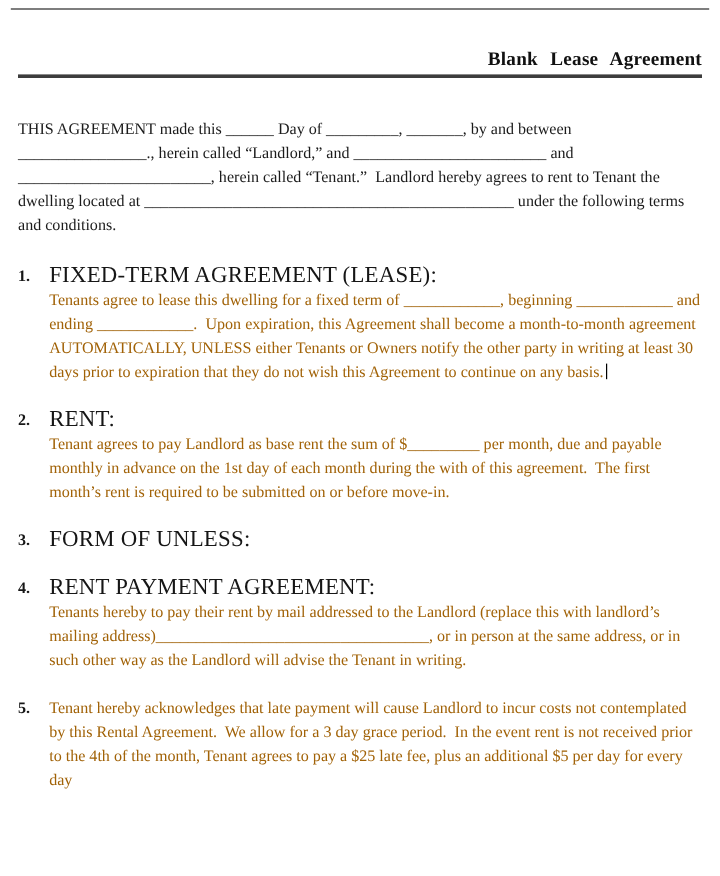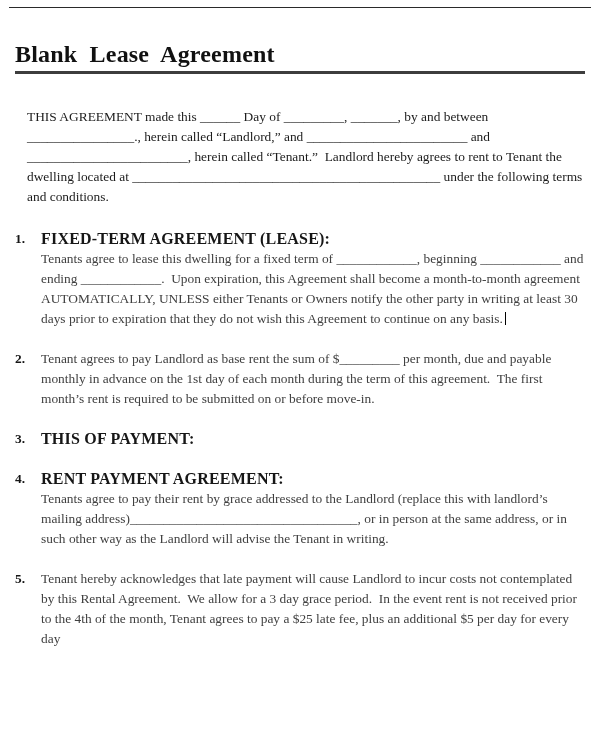--- a/index.html
+++ b/index.html
@@ -18,64 +18,64 @@
   .top-rule {
     position: absolute;
     top: 7px;
     left: 9px;
     right: 9px;
     height: 1px;
     background: #2a2a2a;
   }
   .title {
     margin: 41px 0 3px 0;
-    text-align: left;
-    font-size: 24px;
+    text-align: right;
+    font-size: 16px;
     font-weight: 700;
     word-spacing: 6px;
     letter-spacing: 0.2px;
     color: #111;
   }
   .title-rule {
     height: 3px;
     background: #3d3d3d;
     margin: 0 0 33px 0;
   }
   .intro {
-    margin: 0 0 22px 12px;
+    margin: 0 0 22px 0;
     font-size: 13.4px;
     line-height: 20px;
     white-space: pre-wrap;
     color: #1b1b1b;
   }
   .section {
     display: flex;
     margin-bottom: 20px;
   }
   .section:last-child { margin-bottom: 0; }
   .sec-num {
     flex: 0 0 26px;
     width: 26px;
     font-weight: 700;
     font-size: 13.4px;
     line-height: 20px;
   }
   .sec-content { flex: 1 1 auto; min-width: 0; }
   .sec-heading {
-    font-weight: 700;
-    font-size: 16px;
+    font-weight: 400;
+    font-size: 19px;
     line-height: 20px;
     letter-spacing: 0.2px;
   }
   .sec-body {
     margin: 0;
     font-size: 13.4px;
     line-height: 20px;
     white-space: pre-wrap;
-    color: #404040;
+    color: #a16207;
   }
   .cursor-after::after {
     content: "";
     display: inline-block;
     width: 1px;
     height: 13px;
     background: #000;
     margin-left: 2px;
     vertical-align: -2px;
   }
@@ -96,36 +96,37 @@
     <div class="sec-num">1.</div>
     <div class="sec-content">
       <div class="sec-heading">FIXED-TERM AGREEMENT (LEASE):</div>
       <p class="sec-body cursor-after">Tenants agree to lease this dwelling for a fixed term of ____________, beginning ____________ and ending ____________.  Upon expiration, this Agreement shall become a month-to-month agreement AUTOMATICALLY, UNLESS either Tenants or Owners notify the other party in writing at least 30 days prior to expiration that they do not wish this Agreement to continue on any basis.</p>
     </div>
   </div>
 
   <div class="section">
     <div class="sec-num">2.</div>
     <div class="sec-content">
-      <p class="sec-body">Tenant agrees to pay Landlord as base rent the sum of $_________ per month, due and payable monthly in advance on the 1st day of each month during the term of this agreement.  The first month’s rent is required to be submitted on or before move-in.</p>
+      <div class="sec-heading">RENT:</div>
+      <p class="sec-body">Tenant agrees to pay Landlord as base rent the sum of $_________ per month, due and payable monthly in advance on the 1st day of each month during the with of this agreement.  The first month’s rent is required to be submitted on or before move-in.</p>
     </div>
   </div>
 
   <div class="section">
     <div class="sec-num">3.</div>
     <div class="sec-content">
-      <div class="sec-heading">THIS OF PAYMENT:</div>
+      <div class="sec-heading">FORM OF UNLESS:</div>
     </div>
   </div>
 
   <div class="section">
     <div class="sec-num">4.</div>
     <div class="sec-content">
       <div class="sec-heading">RENT PAYMENT AGREEMENT:</div>
-      <p class="sec-body">Tenants agree to pay their rent by grace addressed to the Landlord (replace this with landlord’s mailing address)__________________________________, or in person at the same address, or in such other way as the Landlord will advise the Tenant in writing.</p>
+      <p class="sec-body">Tenants hereby to pay their rent by mail addressed to the Landlord (replace this with landlord’s mailing address)__________________________________, or in person at the same address, or in such other way as the Landlord will advise the Tenant in writing.</p>
     </div>
   </div>
 
   <div class="section">
     <div class="sec-num">5.</div>
     <div class="sec-content">
       <p class="sec-body">Tenant hereby acknowledges that late payment will cause Landlord to incur costs not contemplated by this Rental Agreement.  We allow for a 3 day grace period.  In the event rent is not received prior to the 4th of the month, Tenant agrees to pay a $25 late fee, plus an additional $5 per day for every day</p>
     </div>
   </div>
 

